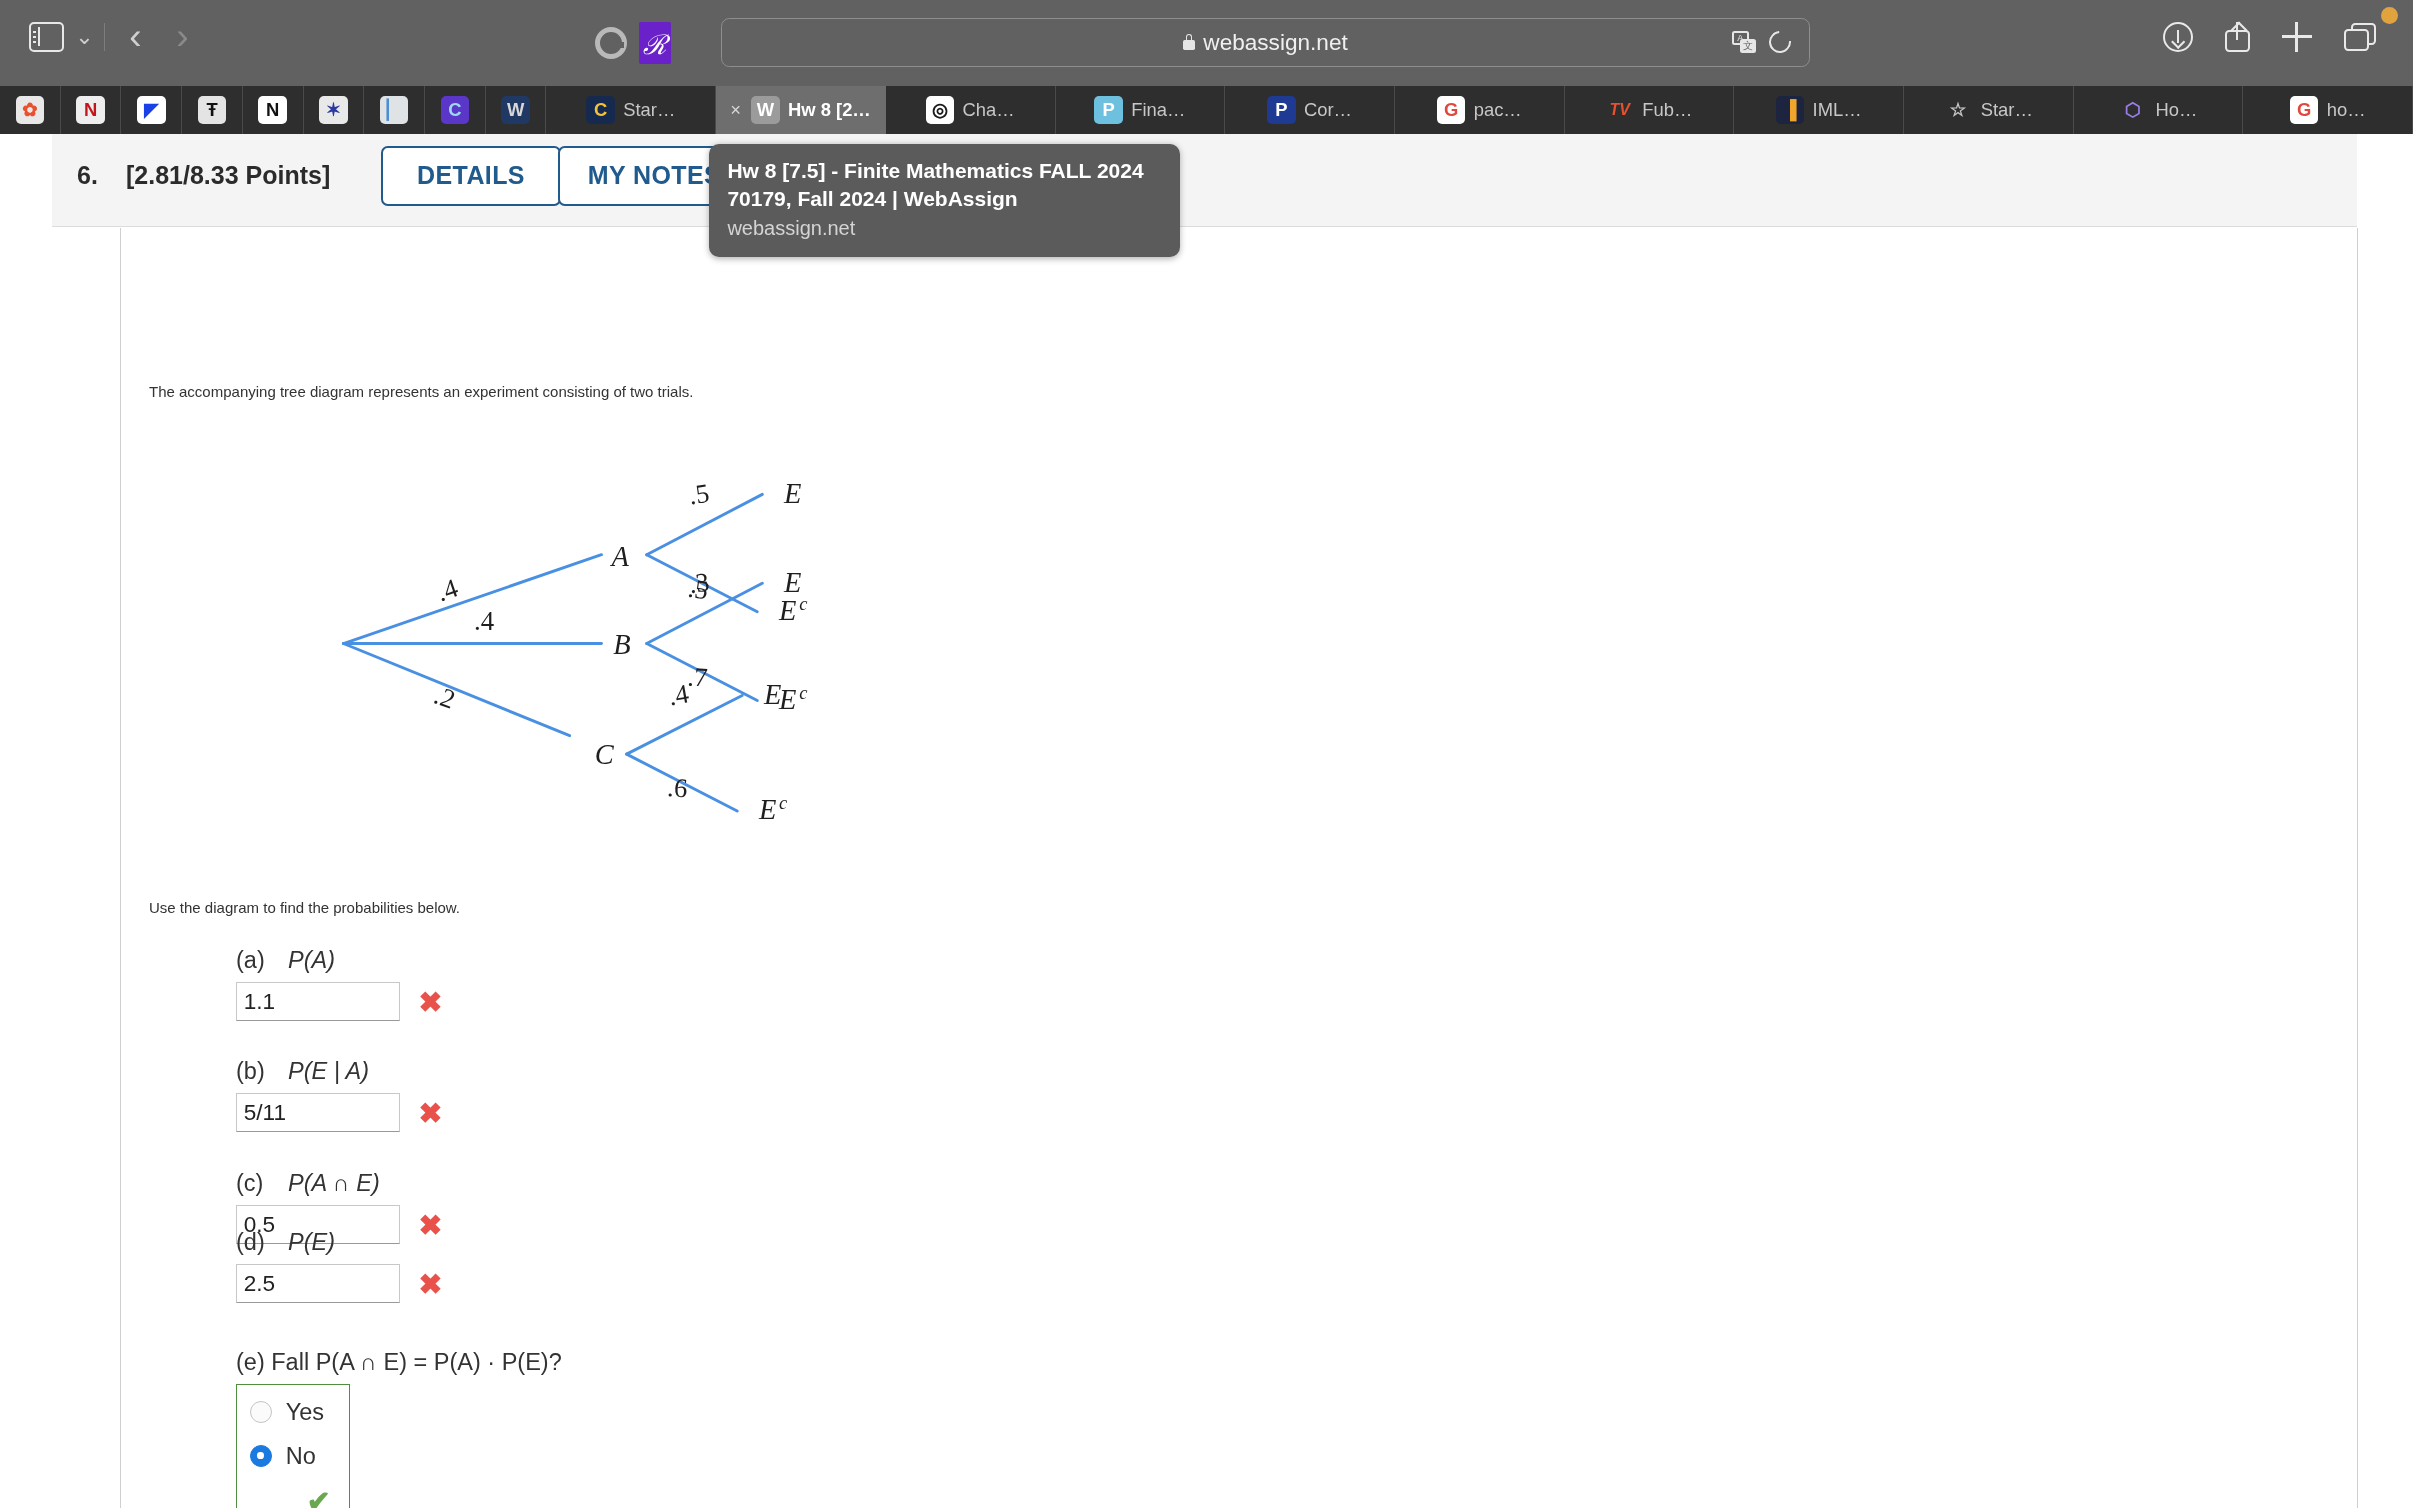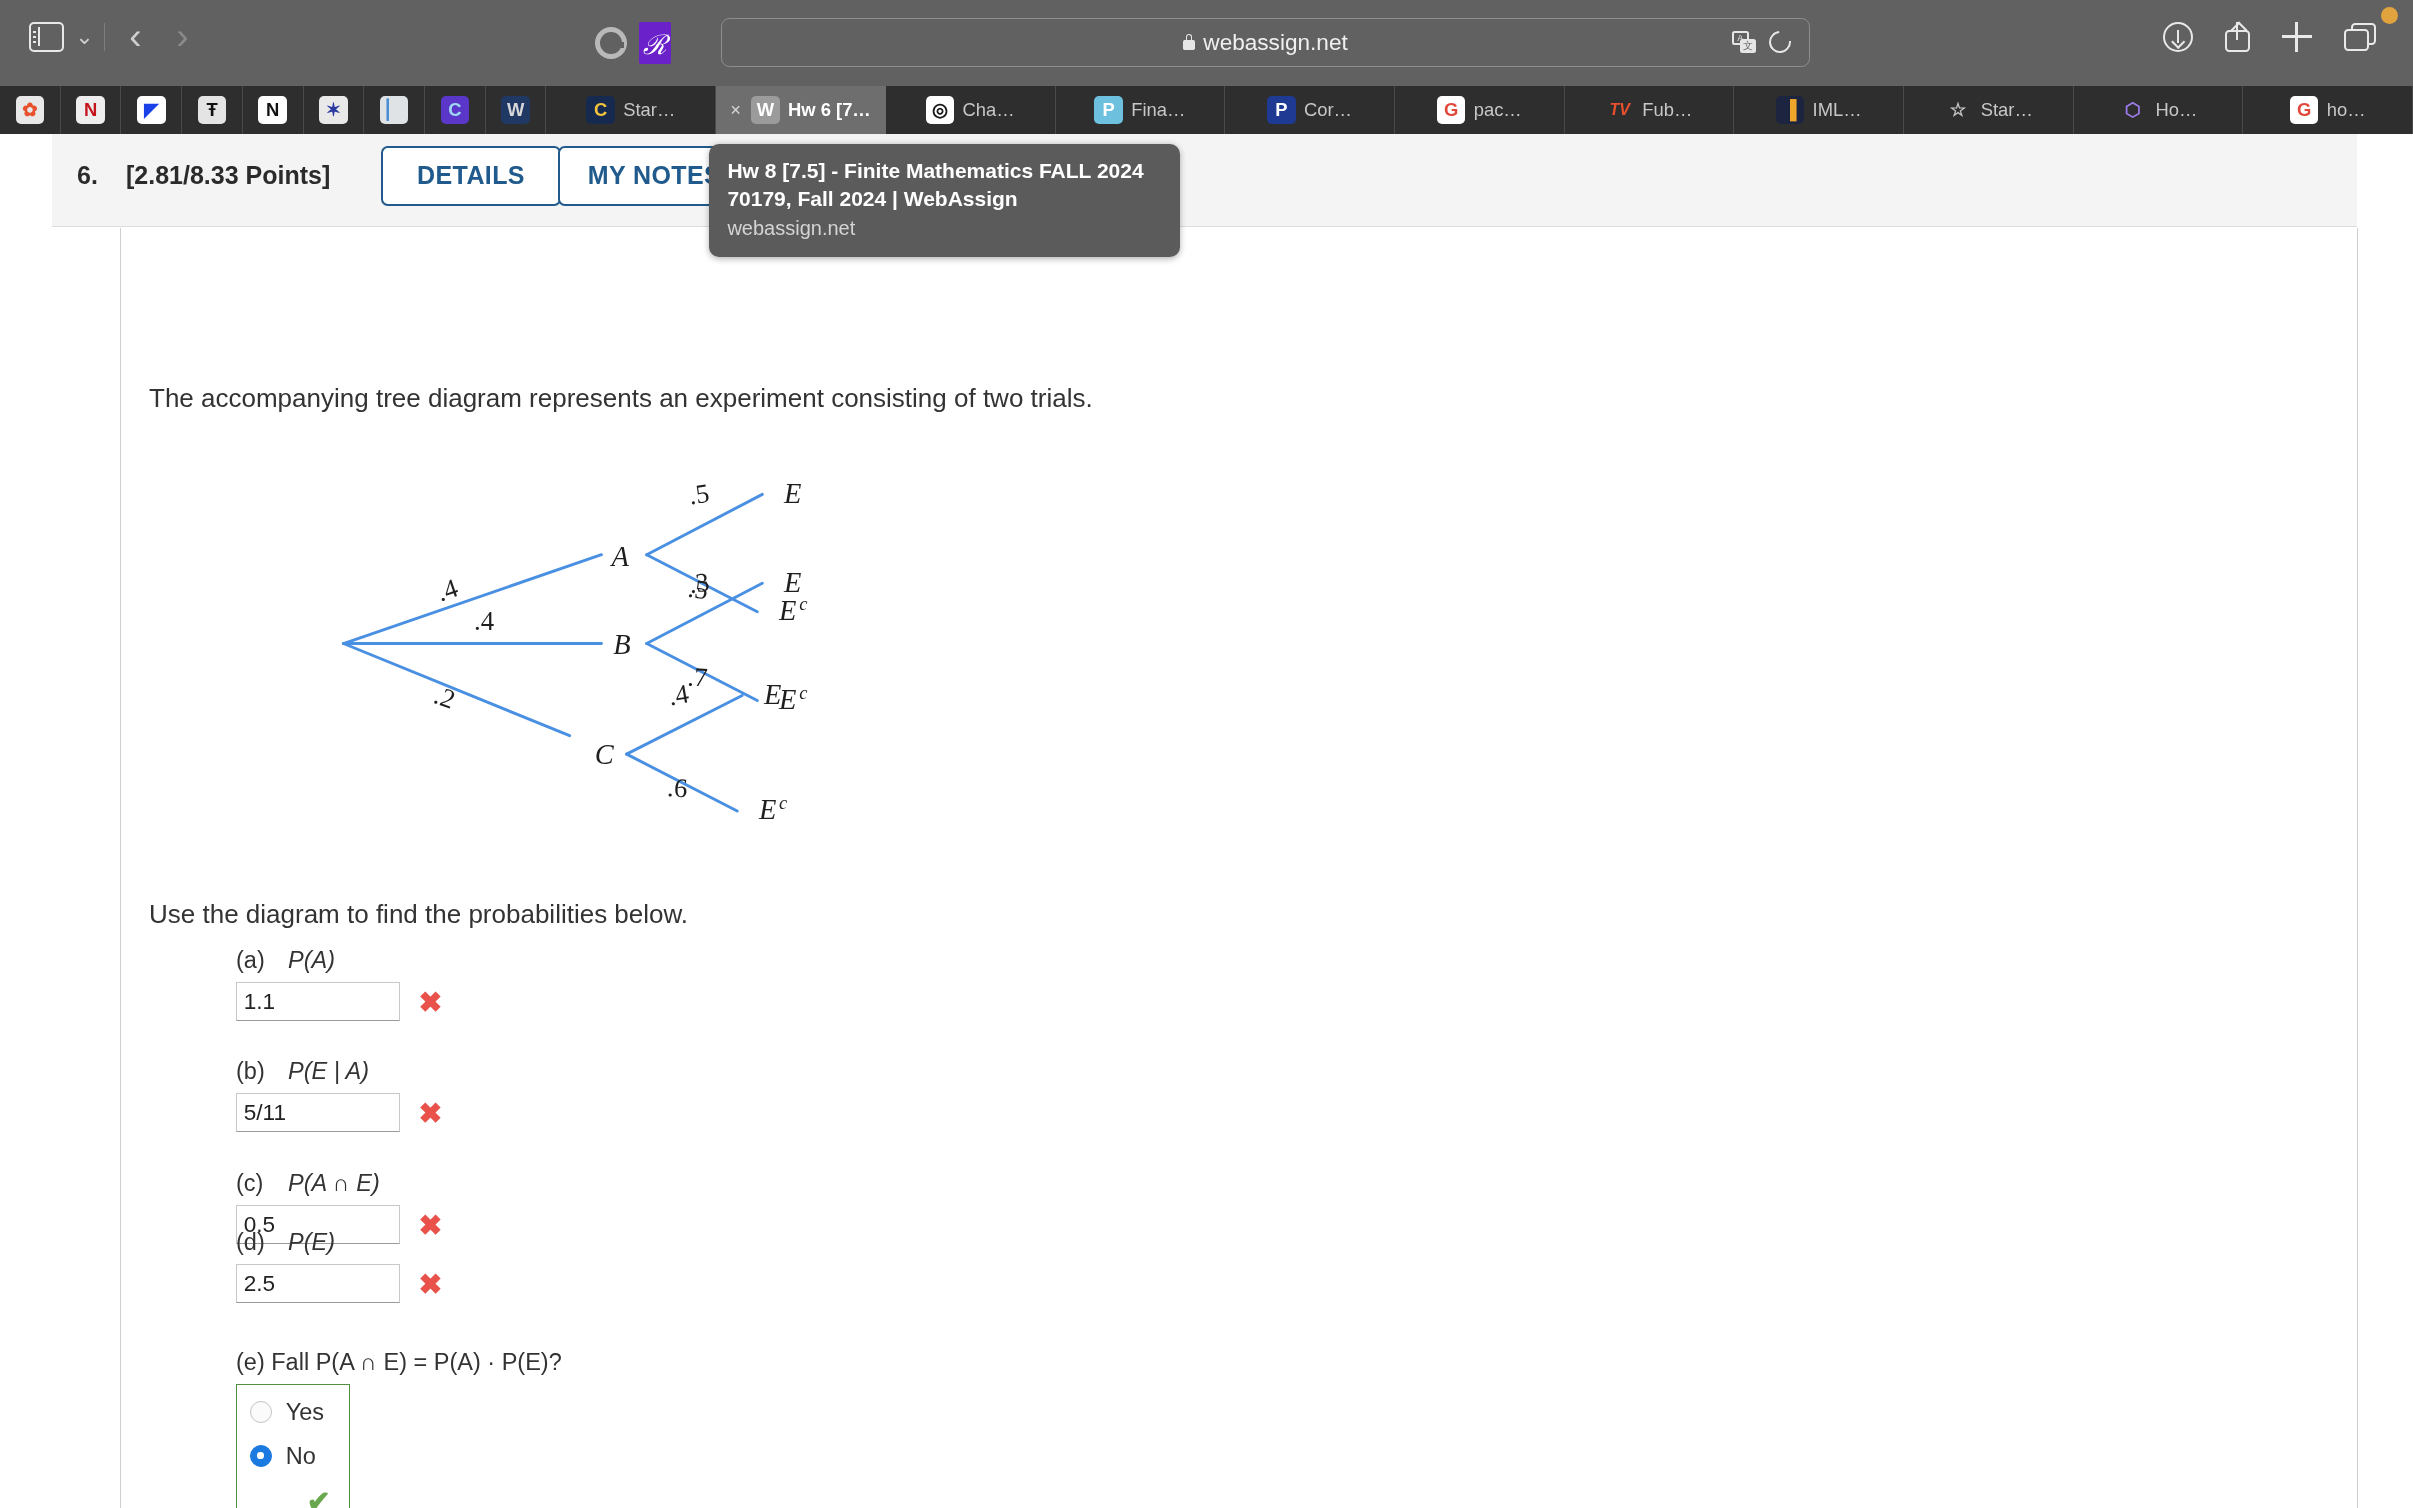--- a/index.html
+++ b/index.html
@@ -366,21 +366,21 @@
   }
   .content-divider-right {
     position: absolute;
     left: 2357px; top: 94px;
     width: 0.8px; height: 1282px;
     background: #cfcfcf;
   }
 
   .body-text {
     position: absolute;
-    font-size: 26px;
+    font-size: 15px;
     color: #333333;
     white-space: nowrap;
   }
   #intro-text { left: 149px; top: 249px; }
   #usediagram-text { left: 149px; top: 765px; }
 
   
   .tree {
     position: absolute;
     left: 318px; top: 285px;
@@ -560,21 +560,21 @@
       <div class="tab pinned">
         <span class="fav" style="background: rgb(31, 56, 100); color: rgb(216, 216, 216);">W</span>
       </div>
       <div class="tab named">
         <span class="fav" style="background: rgb(22, 42, 79); color: rgb(242, 194, 58);">C</span>
         <span class="tab-label">Star…</span>
       </div>
       <div class="tab named active">
         <span class="tab-close">×</span>
         <span class="fav" style="background: rgb(155, 155, 155); color: rgb(255, 255, 255);">W</span>
-        <span class="tab-label">Hw 6 [7…</span>
+        <span class="tab-label">Hw 8 [2…</span>
       </div>
       <div class="tab named">
         <span class="fav" style="background: rgb(255, 255, 255); color: rgb(26, 26, 26);">◎</span>
         <span class="tab-label">Cha…</span>
       </div>
       <div class="tab named">
         <span class="fav" style="background: rgb(110, 193, 222); color: rgb(255, 255, 255);">P</span>
         <span class="tab-label">Fina…</span>
       </div>
       <div class="tab named">

